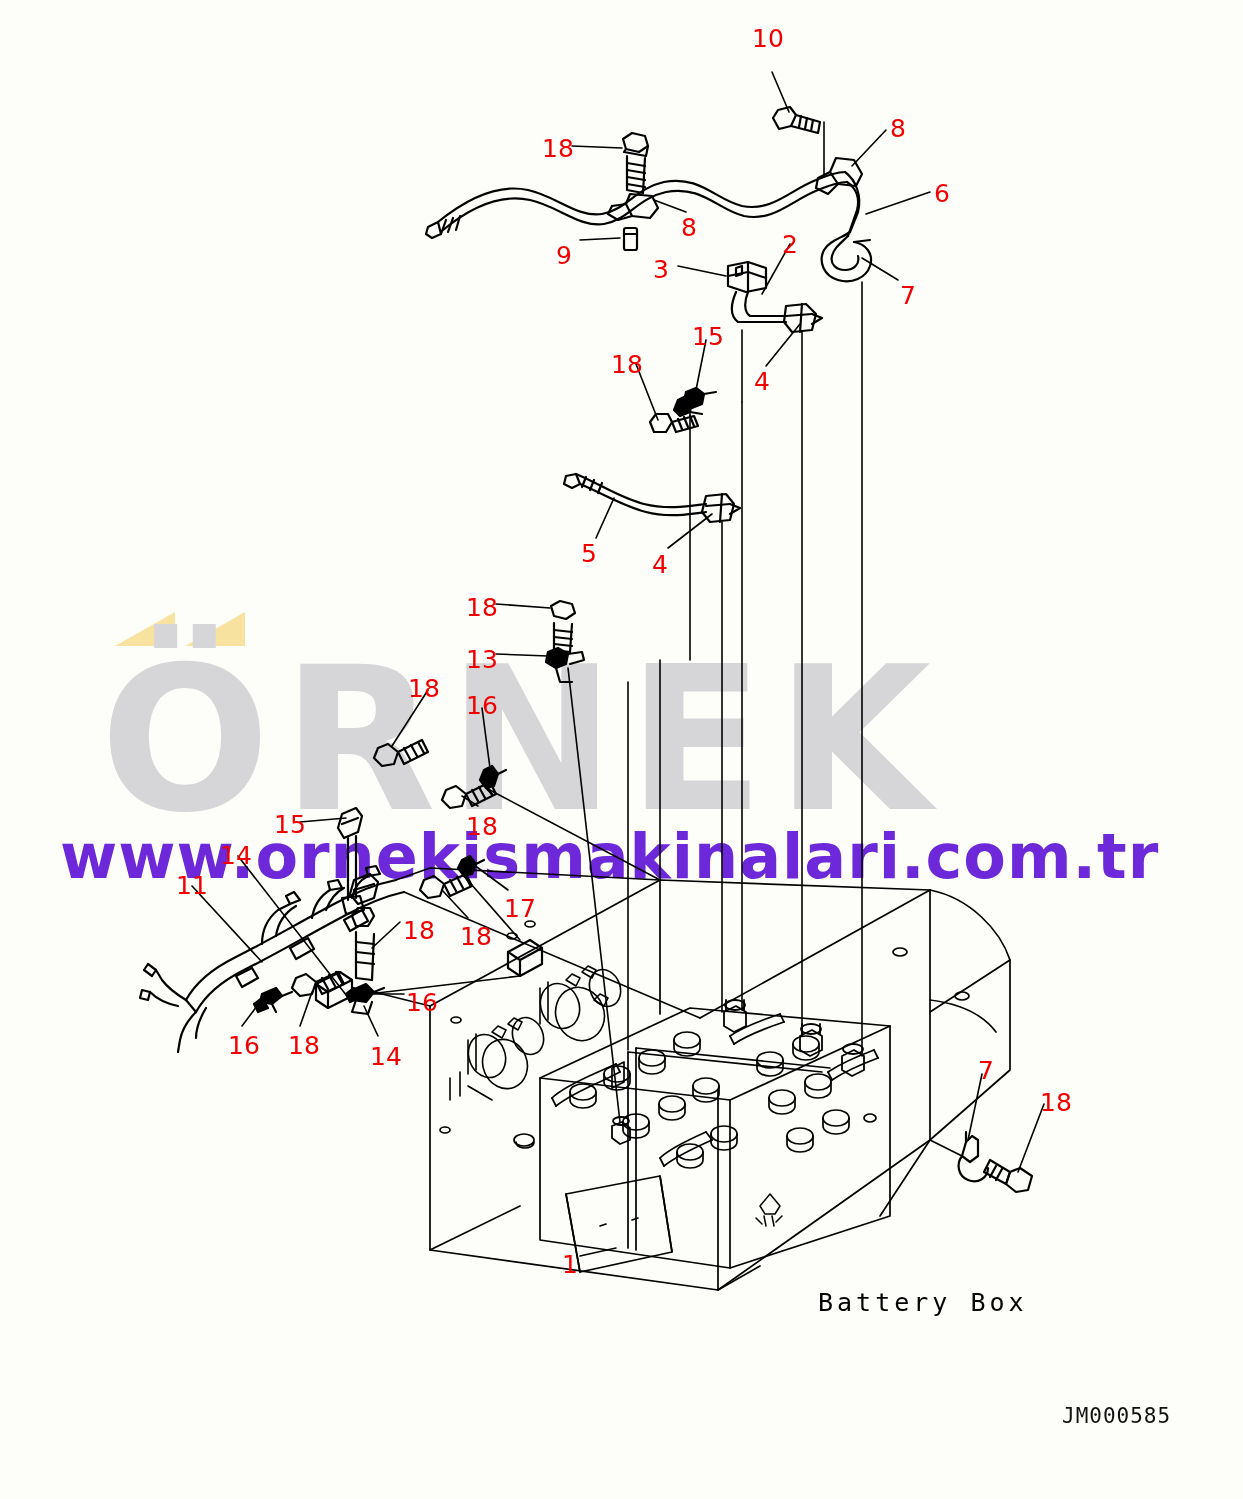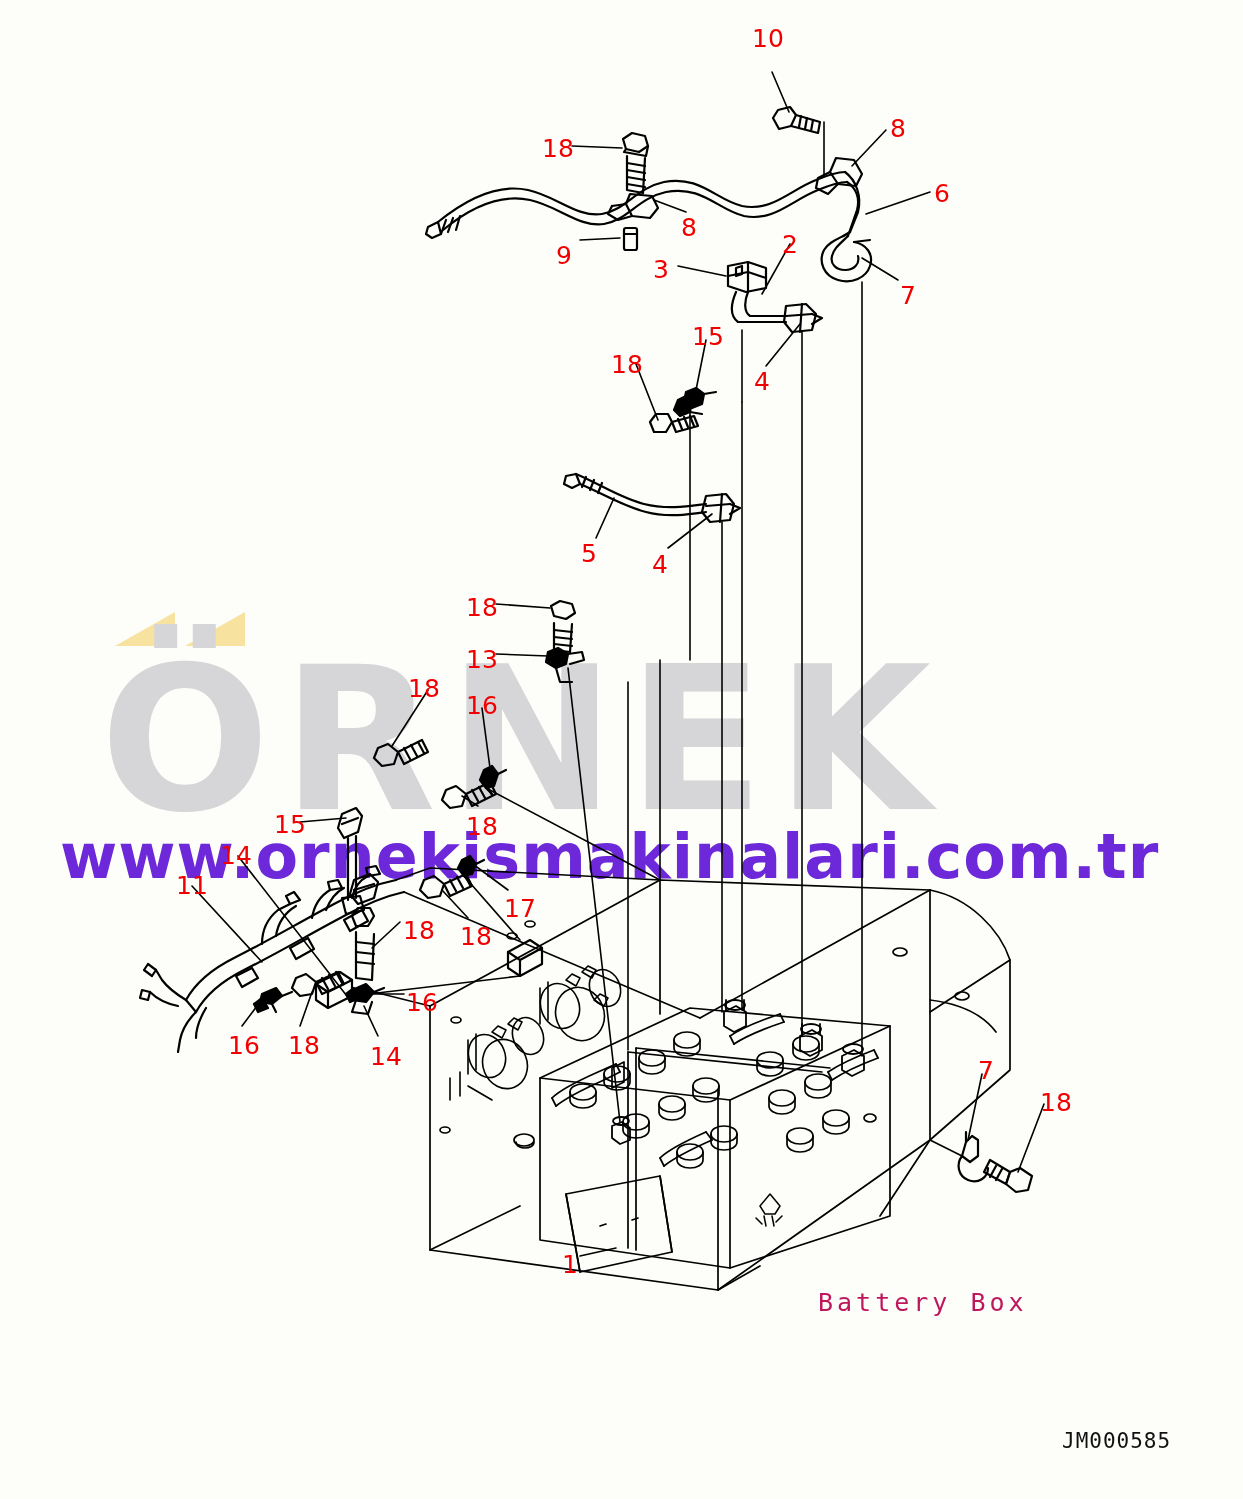--- a/index.html
+++ b/index.html
@@ -15,23 +15,23 @@
     font-size:62px;font-weight:bold;color:#6d28d9;letter-spacing:1px;white-space:nowrap;}
   .wm-tri{position:absolute;width:0;height:0;border-style:solid;}
   .wm-tri1{left:115px;top:612px;border-width:0 0 34px 60px;border-color:transparent transparent #f8e2a0 transparent;}
   .wm-tri2{left:185px;top:612px;border-width:0 0 34px 60px;border-color:transparent transparent #f8e2a0 transparent;}
 
   .callout{position:absolute;color:#f00000;font-family:"DejaVu Sans",sans-serif;
     font-size:25px;font-weight:normal;line-height:1;white-space:nowrap;}
   .jp-label{position:absolute;font-family:"DejaVu Sans",sans-serif;font-size:26px;
     color:#111;letter-spacing:3px;white-space:nowrap;}
   .en-label{position:absolute;font-family:"DejaVu Sans Mono",monospace;font-size:25px;
-    color:#be185d;letter-spacing:4px;white-space:nowrap;text-align:right;}
+    color:#000000;letter-spacing:4px;white-space:nowrap;text-align:right;}
   .dwg-no{position:absolute;font-family:"DejaVu Sans Mono",monospace;font-size:21px;
-    color:#111;letter-spacing:1px;white-space:nowrap;margin-top:25px;}
+    color:#111;letter-spacing:1px;white-space:nowrap;}
 </style>
 </head>
 <body>
 
 <div id="page">
 
   <div class="wm-layer">
     <div class="wm-tri wm-tri1"></div>
     <div class="wm-tri wm-tri2"></div>
     <div class="wm-brand">ÖRNEK</div>

